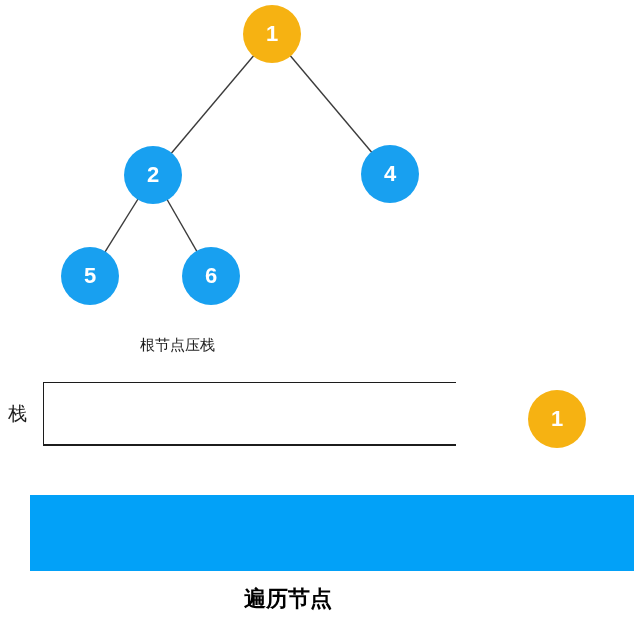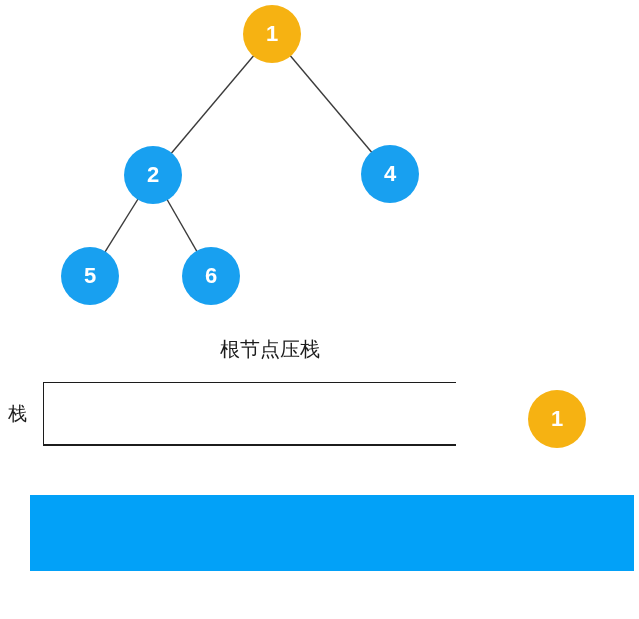--- a/index.html
+++ b/index.html
@@ -42,22 +42,21 @@
   .node-4      { left: 361px; top: 145px; }
   .node-5      { left:  61px; top: 247px; }
   .node-6      { left: 182px; top: 247px; }
   .node-stack  { left: 528px; top: 390px; }
 
   .stack-caption {
     position: absolute;
     left: 140px;
     top: 336px;
     width: 260px;
-    text-align: center;
-    font-size: 20px;
+    font-size: 15px;
     color: #1c1c1c;
     z-index: 2;
   }
   .stack-label {
     position: absolute;
     left: 8px;
     top: 401px;
     font-size: 19px;
     color: #1c1c1c;
     z-index: 2;
@@ -120,14 +119,15 @@
   <div class="stack-caption">根节点压栈</div>
 
   <div class="stack-label">栈</div>
 
   <div class="stack-box"></div>
 
   <div class="node node-stack" style="background-color: rgb(246, 178, 18);">1</div>
 
   <div class="traverse-bar" style="background-color: rgb(2, 161, 248);"></div>
 
+  <div class="traverse-caption">遍历节点</div>
 
 </div>
 
 </body></html>

